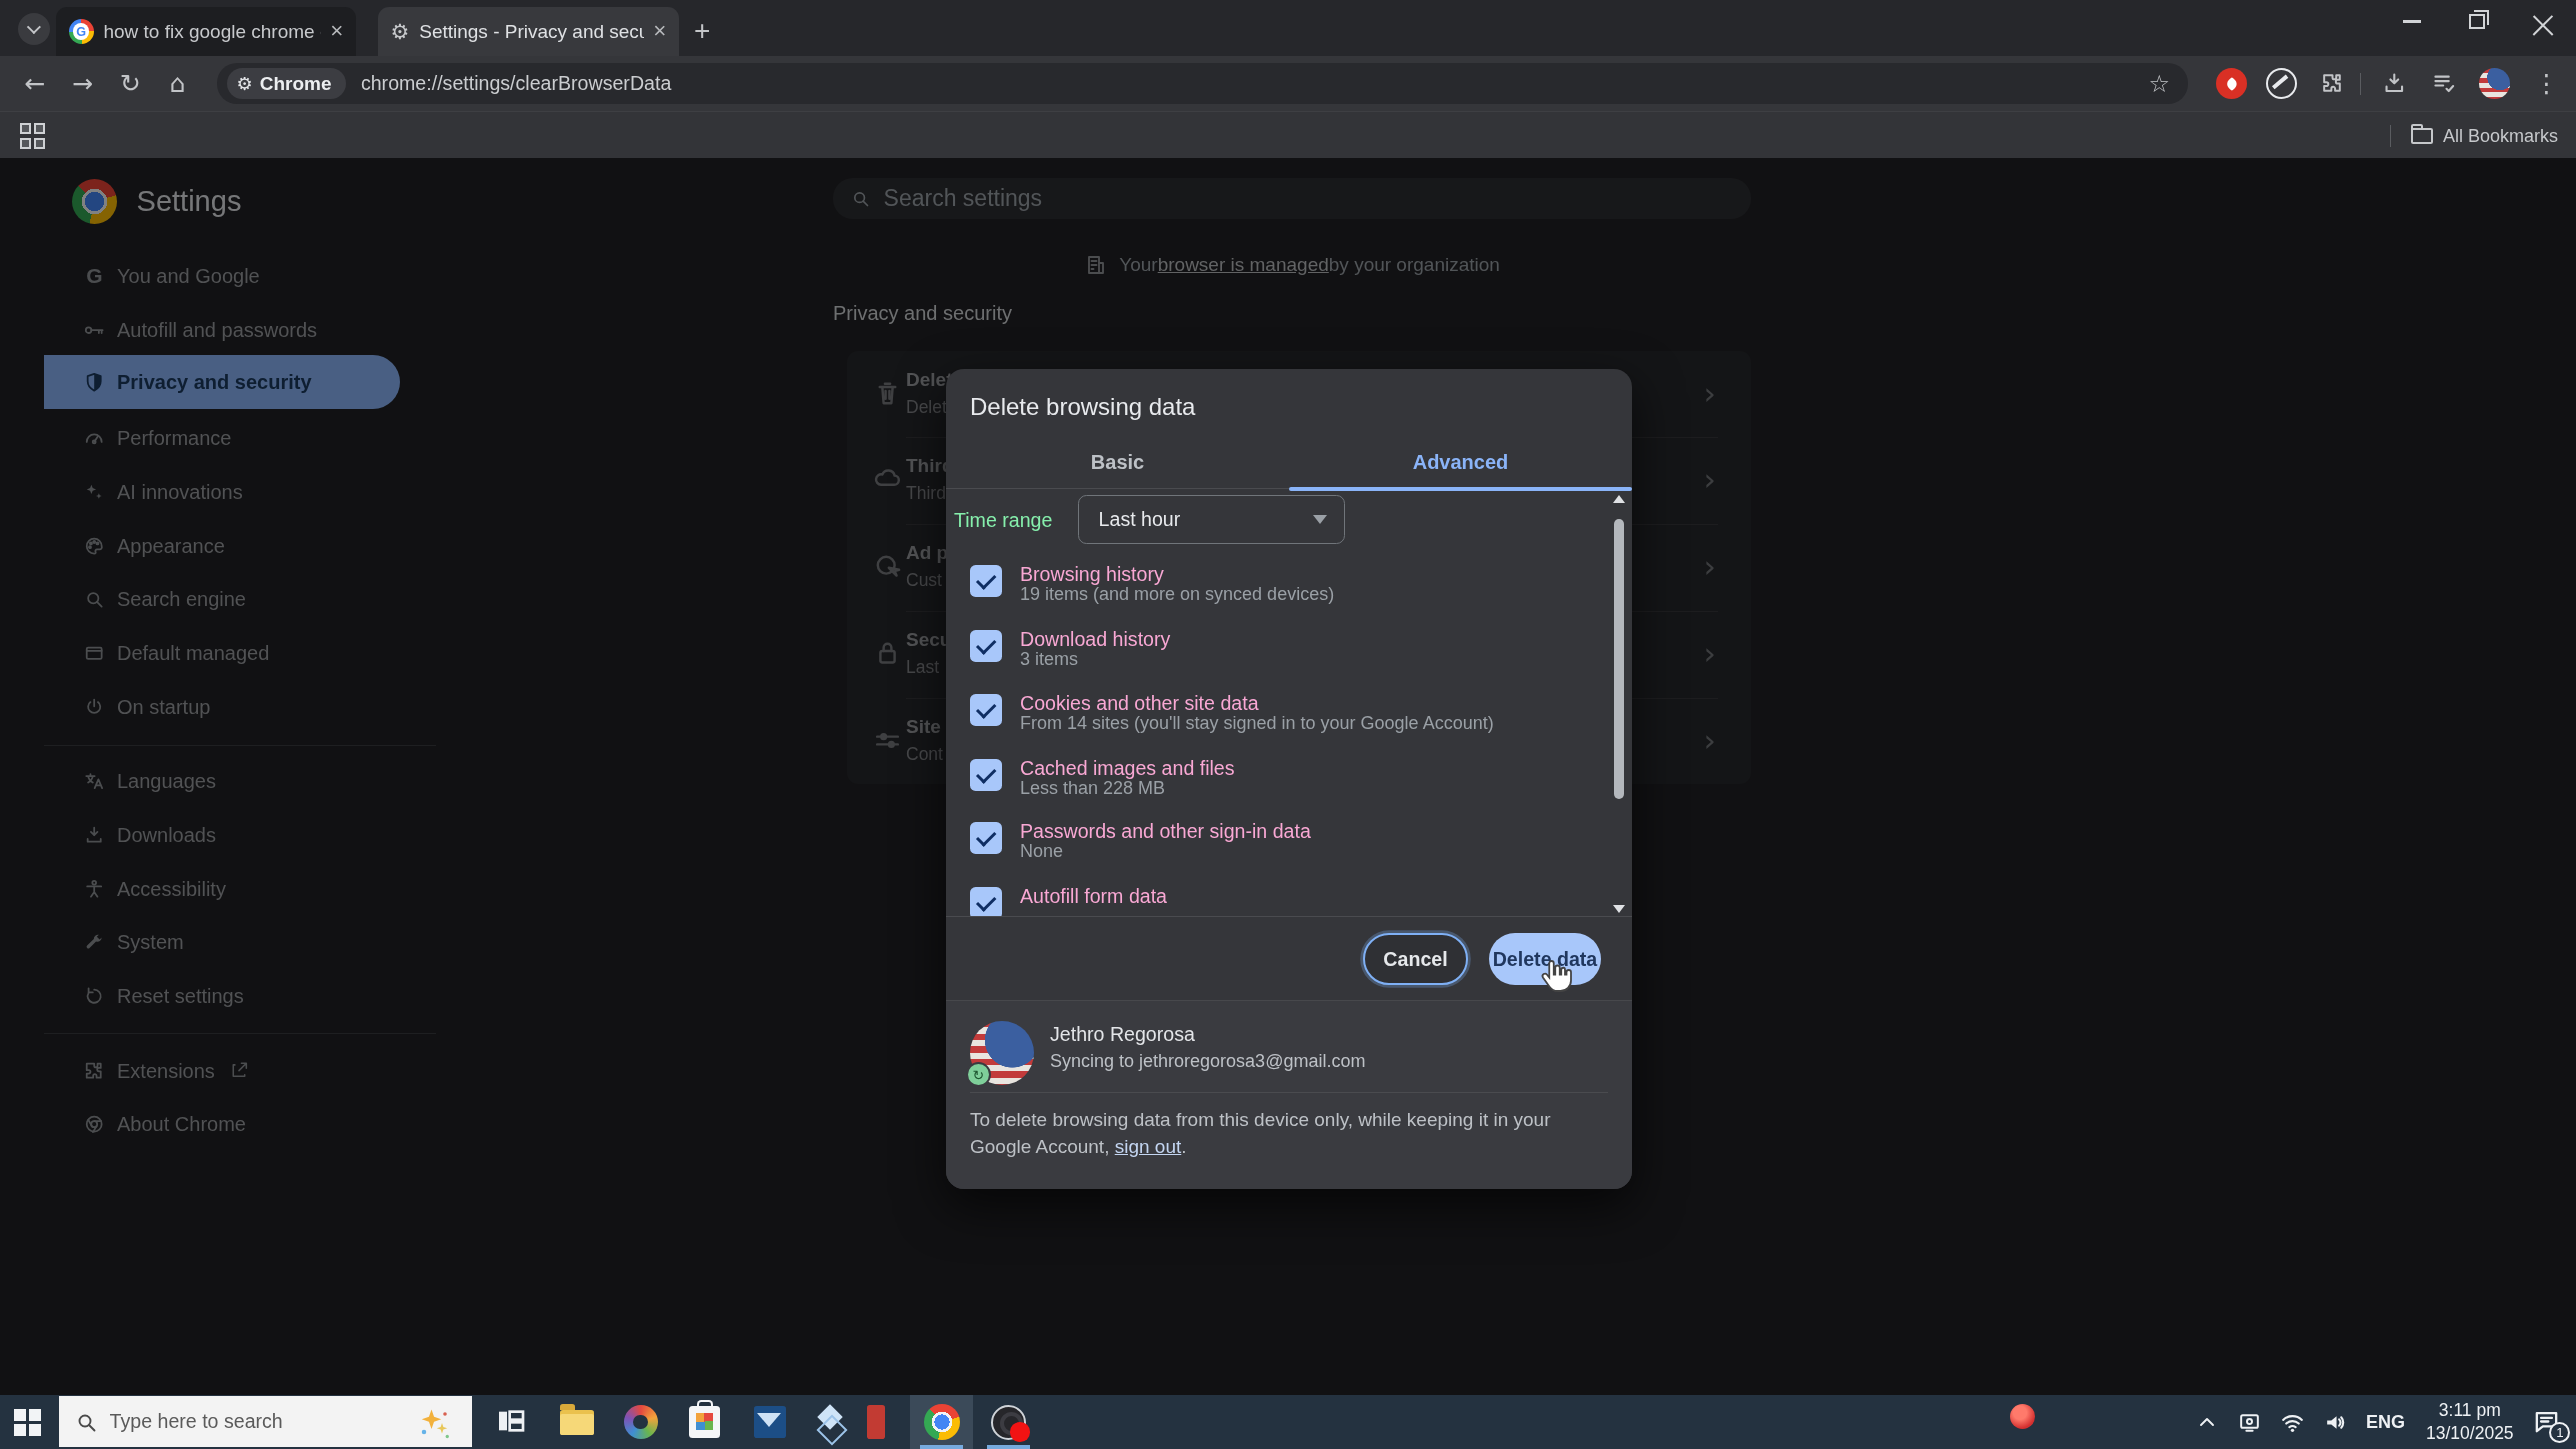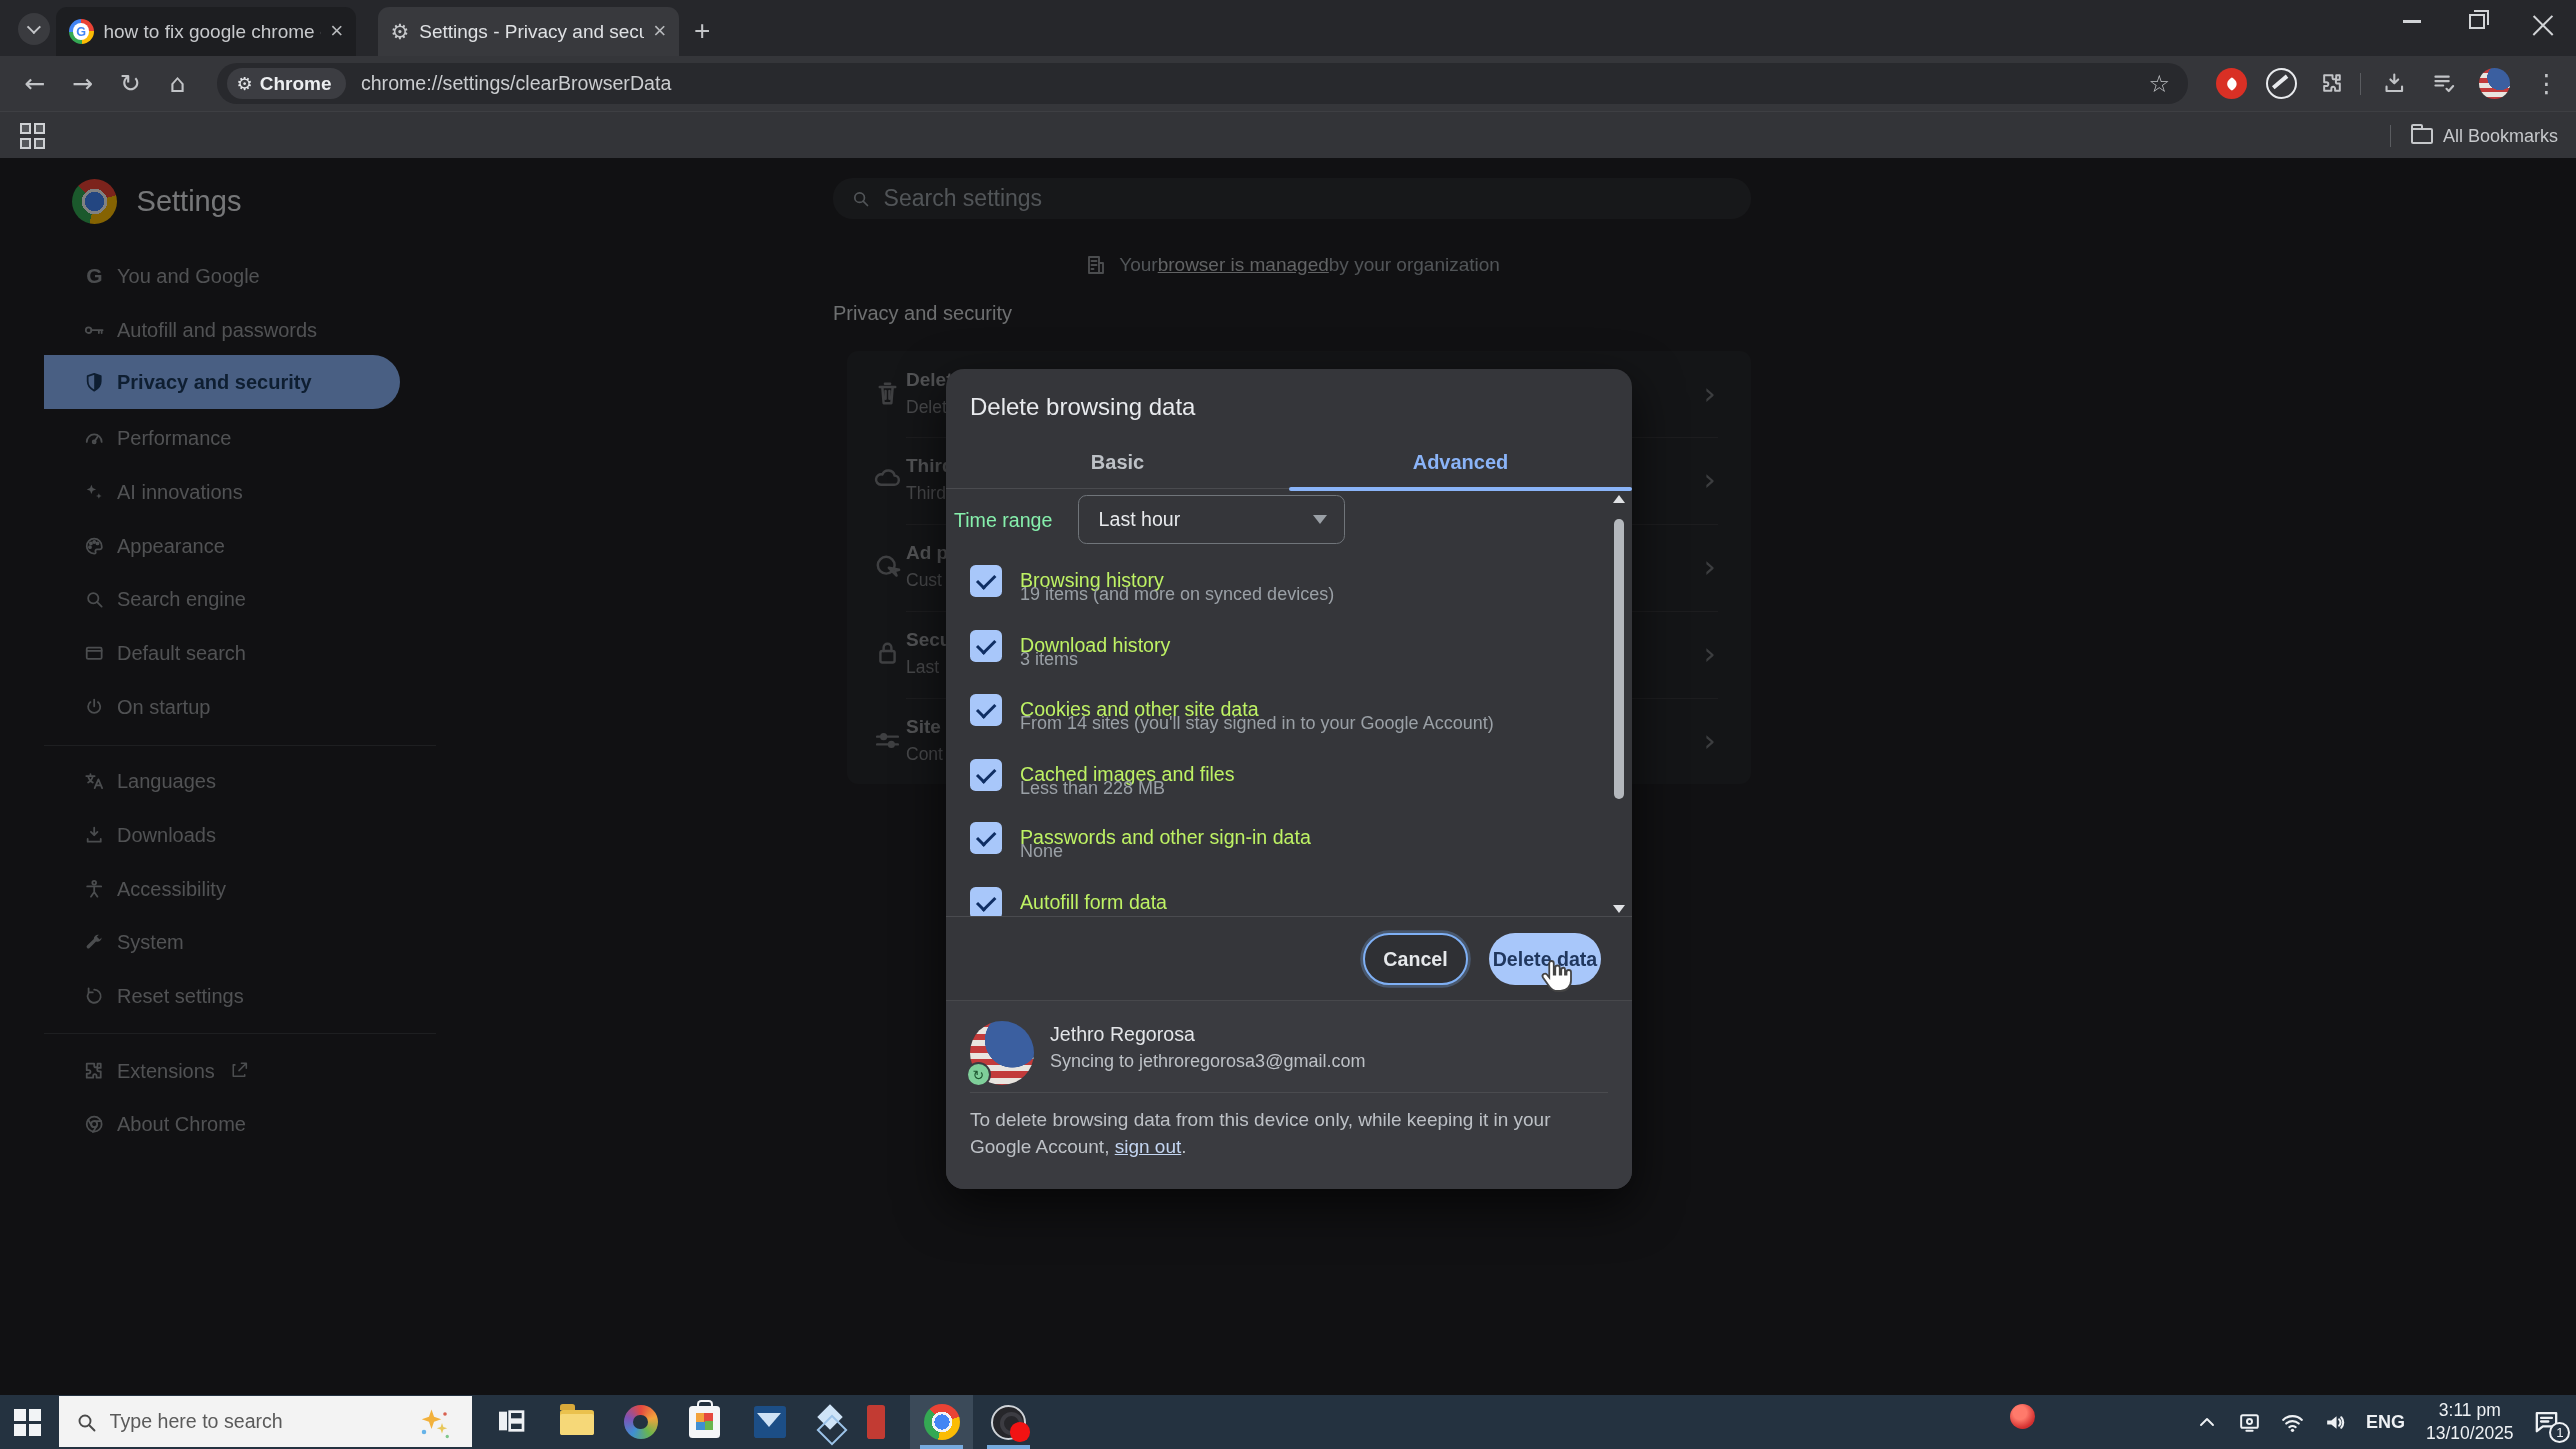--- a/index.html
+++ b/index.html
@@ -104,21 +104,21 @@
   .dlg-tab.adv { color:#8ab4f8; }
   .tab-ind { position:absolute; left:343px; bottom:-2.8px; width:343px; height:4.2px; background:#8ab4f8; border-radius:2.1px; }
   #dlg-scroll { position:absolute; left:0; top:122px; width:686px; height:426px; overflow:hidden; }
   .tr-label { position:absolute; left:8px; top:18px; font-size:19.6px; color:#86efac; }
   #tr-select { position:absolute; left:132px; top:4.2px; width:267px; height:49px; border:1.4px solid #70757a; border-radius:8.4px; display:flex; align-items:center; }
   #tr-select .val { font-size:19.6px; color:#e8eaed; margin-left:19.6px; flex:1; }
   #tr-select .caret { width:0; height:0; border-left:7.7px solid transparent; border-right:7.7px solid transparent; border-top:9px solid #9aa0a6; margin-right:17px; }
   .dlrow { position:absolute; left:0; width:651px; height:64px; }
   .cbx { position:absolute; left:24px; top:15.4px; width:32px; height:32px; background:#a8c7fa; border-radius:5.6px; }
   .cbx::after { content:""; position:absolute; left:7px; top:8.4px; width:15.4px; height:7.7px; border-left:3.5px solid #0f2e63; border-bottom:3.5px solid #0f2e63; transform:rotate(-45deg); }
-  .dlrow .lab { position:absolute; left:74px; top:19px; font-size:19.6px; color:#bef264; white-space:nowrap; }
+  .dlrow .lab { position:absolute; left:74px; top:13px; font-size:19.6px; color:#f9a8d4; white-space:nowrap; }
   .dlrow .det { position:absolute; left:74px; top:34px; font-size:18px; color:#9aa0a6; white-space:nowrap; }
   #dlg-sb { position:absolute; right:4.2px; top:1.4px; width:18px; height:423px; }
   .sb-up { position:absolute; left:3.5px; top:2.8px; width:0; height:0; border-left:6.3px solid transparent; border-right:6.3px solid transparent; border-bottom:8.4px solid #dfe1e4; }
   .sb-dn { position:absolute; left:3.5px; bottom:2.8px; width:0; height:0; border-left:6.3px solid transparent; border-right:6.3px solid transparent; border-top:8.4px solid #dfe1e4; }
   .sb-thumb { position:absolute; left:4.2px; top:26.6px; width:9.8px; height:280px; background:#b4b8bd; border-radius:4.9px; }
   .dlg-div { position:absolute; left:0; top:547px; width:686px; height:0.7px; background:#4a4b4f; }
   .btn { position:absolute; top:564px; height:52px; border-radius:26px; display:flex; align-items:center; justify-content:center; font-size:19.6px; font-weight:bold; }
   #btn-cancel { left:417px; width:105px; background:#2f3034; border:2.1px solid #7fb0f5; box-shadow:0 0 0 2.8px rgba(127,176,245,.28); color:#e6e8eb; }
   #btn-delete { left:543px; width:112px; background:#a8c7fa; color:#20375e; }
   #cursor { position:absolute; left:592px; top:589px; width:36px; height:36px; z-index:5; }
@@ -331,21 +331,21 @@
           </span>
         <span class="sblabel">Search engine</span>
       </div>
       <div class="sbitem" style="top:468px">
         <span class="sbicon">
             <svg class="line" viewBox="0 0 24 24">
               <rect x="4" y="6" width="16" height="12" rx="1.5"></rect>
               <path d="M4 9.5h16"></path>
             </svg>
           </span>
-        <span class="sblabel">Default search</span>
+        <span class="sblabel">Default managed</span>
       </div>
       <div class="sbitem" style="top:522px">
         <span class="sbicon">
             <svg class="line" viewBox="0 0 24 24">
               <path d="M12 4v7"></path>
               <path d="M8 6.5a6.5 6.5 0 1 0 8 0"></path>
             </svg>
           </span>
         <span class="sblabel">On startup</span>
       </div>

